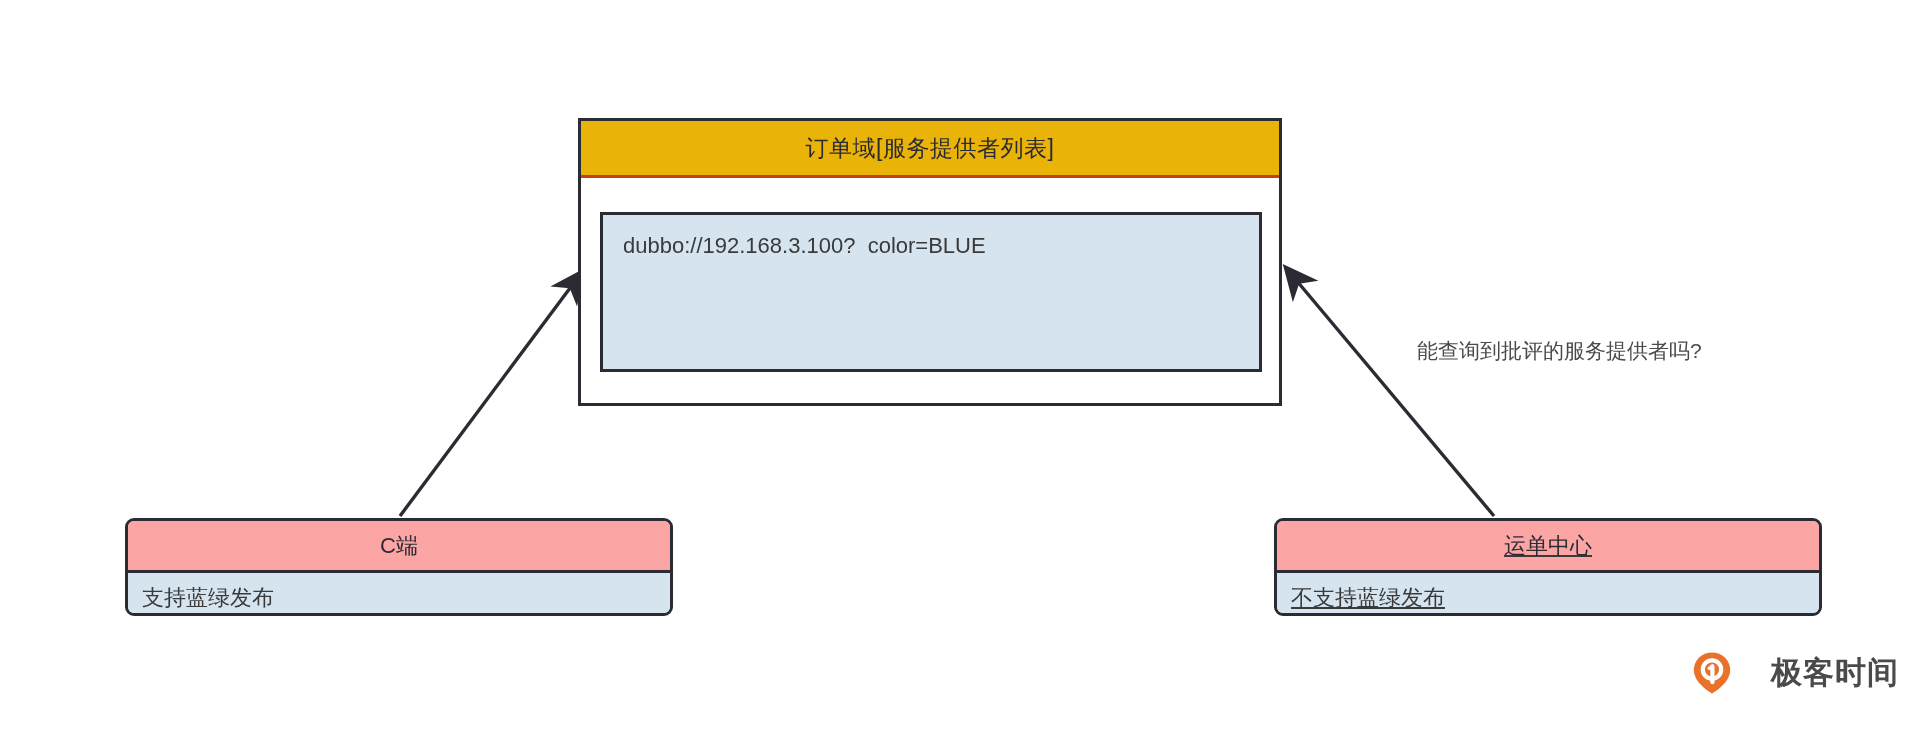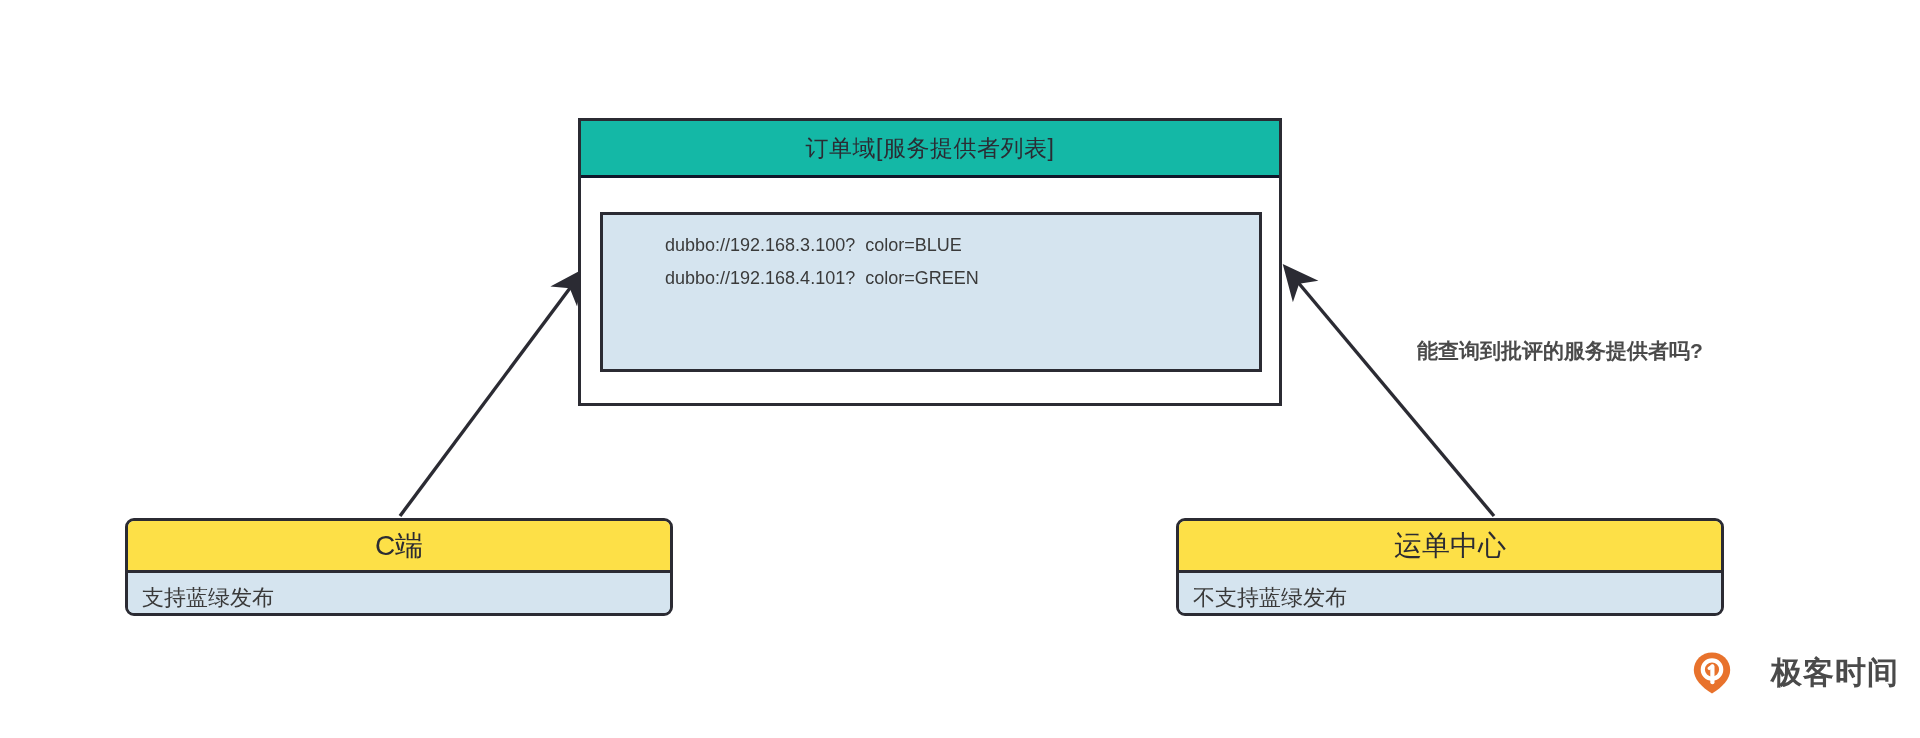--- a/index.html
+++ b/index.html
@@ -23,22 +23,22 @@
   }
   
   .uml-box {
     position: absolute;
     box-sizing: border-box;
     border: 3px solid #2b2b33;
     background: #ffffff;
   }
   .uml-header {
     box-sizing: border-box;
-    background: #14b8a6;
-    border-bottom: 3px solid #0f172a;
+    background: #eab308;
+    border-bottom: 3px solid #c2410c;
     display: flex;
     align-items: center;
     justify-content: center;
     color: #2b2b33;
     letter-spacing: 0.5px;
   }
   .uml-body {
     box-sizing: border-box;
     background: #ffffff;
     position: relative;
@@ -63,73 +63,71 @@
     left: 19px;
     top: 34px;
     width: 662px;
     height: 160px;
     box-sizing: border-box;
     border: 3px solid #2b2b33;
     background: #d5e4ef;
     padding: 14px 0 0 20px;
   }
   .provider-line {
-    font-size: 18px;
+    font-size: 22px;
     line-height: 33px;
     color: #3a3a3a;
     white-space: pre;
     font-family: "Liberation Sans", "DejaVu Sans", sans-serif;
-    margin-left: 42px;
   }
 
   
   .leaf-box {
     position: absolute;
     box-sizing: border-box;
     border: 3px solid #2b2b33;
     border-radius: 9px;
     background: #d5e4ef;
     overflow: hidden;
     top: 518px;
     width: 548px;
     height: 98px;
   }
   .leaf-header {
     box-sizing: border-box;
     height: 52px;
-    background: #fde047;
+    background: #fca5a5;
     border-bottom: 3px solid #2b2b33;
     display: flex;
     align-items: center;
     justify-content: center;
-    font-size: 28px;
+    font-size: 22px;
     color: #2b2b33;
   }
   .leaf-body {
     box-sizing: border-box;
     height: 50px;
     background: #d5e4ef;
     display: flex;
     align-items: center;
     padding-left: 14px;
     font-size: 22px;
     color: #3a3a3a;
   }
   #client-box { left: 125px; }
-  #waybill-box { left: 1176px; }
+  #waybill-box { left: 1274px; text-decoration: underline; }
 
   
   #question-note {
     position: absolute;
     left: 1417px;
     top: 337px;
     font-size: 21px;
     color: #4a4a4a;
     white-space: nowrap;
-    font-weight: bold;
   }
 
   
   #brand-logo {
     position: absolute;
     left: 1692px;
     top: 651px;
     display: flex;
     align-items: center;
     gap: 9px;
@@ -155,21 +153,20 @@
   <line x1="400" y1="516" x2="582" y2="272" stroke="#2b2b33" stroke-width="3.4" marker-end="url(#arrow-head)"></line>
 
   <line x1="1494" y1="516" x2="1286" y2="268" stroke="#2b2b33" stroke-width="3.4" marker-end="url(#arrow-head)"></line>
 </svg>
 
 <div class="uml-box" id="order-domain-box">
   <div class="uml-header">订单域[服务提供者列表]</div>
   <div class="uml-body">
     <div id="provider-list-panel">
       <div class="provider-line">dubbo://192.168.3.100?  color=BLUE</div>
-      <div class="provider-line">dubbo://192.168.4.101?  color=GREEN</div>
     </div>
   </div>
 </div>
 
 <div class="leaf-box" id="client-box">
   <div class="leaf-header">C端</div>
   <div class="leaf-body">支持蓝绿发布</div>
 </div>
 
 <div class="leaf-box" id="waybill-box">

